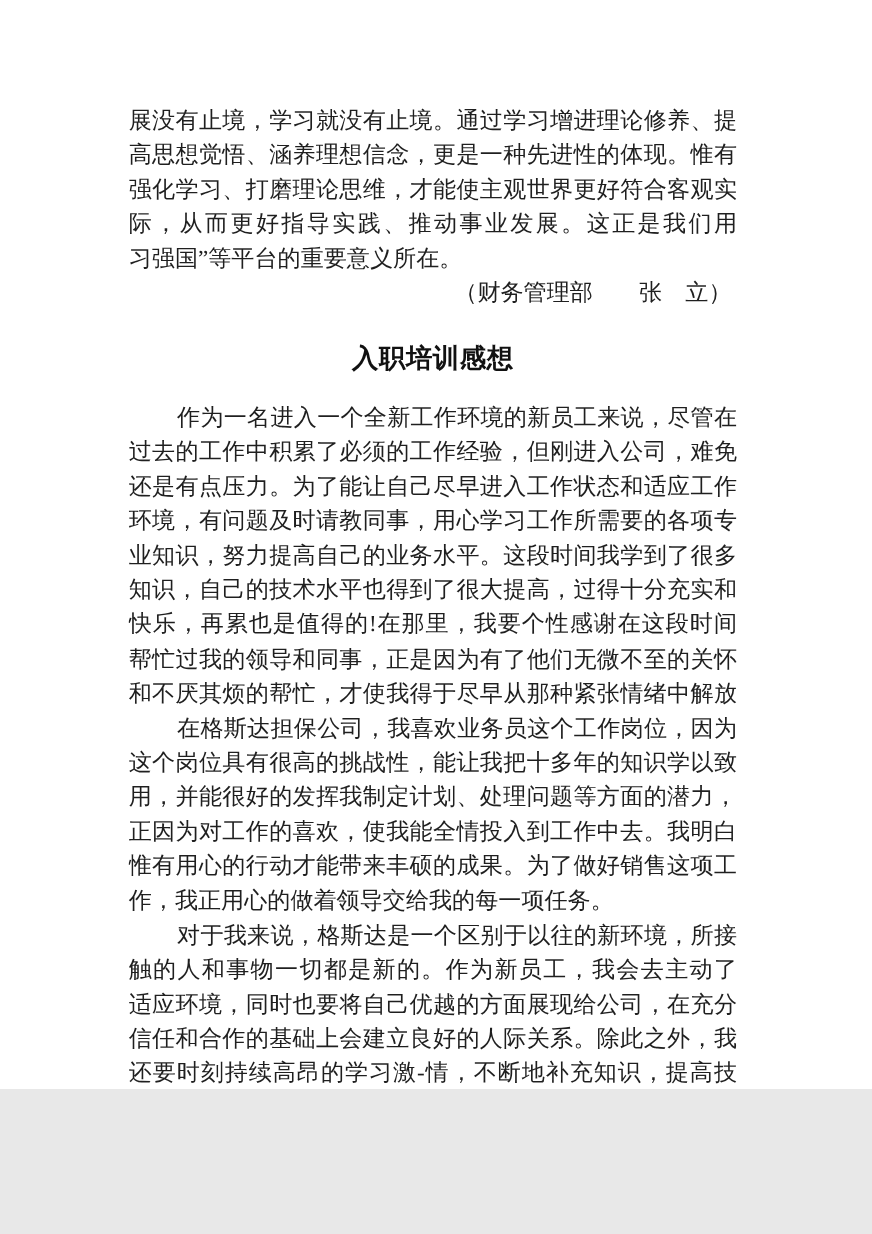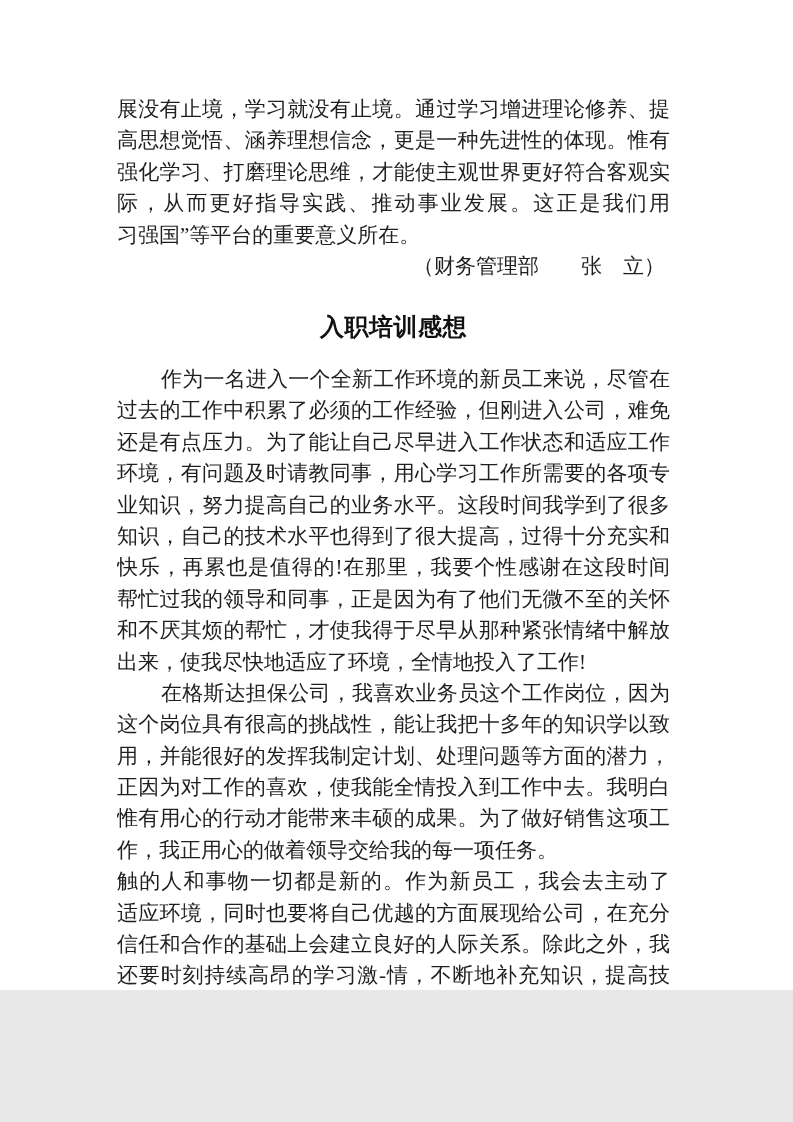--- a/index.html
+++ b/index.html
@@ -82,31 +82,31 @@
       <div class="paragraph">
         <div class="line just indent">作为一名进入一个全新工作环境的新员工来说，尽管在</div>
         <div class="line just">过去的工作中积累了必须的工作经验，但刚进入公司，难免</div>
         <div class="line just">还是有点压力。为了能让自己尽早进入工作状态和适应工作</div>
         <div class="line just">环境，有问题及时请教同事，用心学习工作所需要的各项专</div>
         <div class="line just">业知识，努力提高自己的业务水平。这段时间我学到了很多</div>
         <div class="line just">知识，自己的技术水平也得到了很大提高，过得十分充实和</div>
         <div class="line just">快乐，再累也是值得的!在那里，我要个性感谢在这段时间</div>
         <div class="line just">帮忙过我的领导和同事，正是因为有了他们无微不至的关怀</div>
         <div class="line just">和不厌其烦的帮忙，才使我得于尽早从那种紧张情绪中解放</div>
-        <div class="line">出来，使我尽快地适应了环境，全情地投入了工作!</div>
       </div>
       <div class="paragraph">
         <div class="line just indent">在格斯达担保公司，我喜欢业务员这个工作岗位，因为</div>
         <div class="line just">这个岗位具有很高的挑战性，能让我把十多年的知识学以致</div>
         <div class="line just">用，并能很好的发挥我制定计划、处理问题等方面的潜力，</div>
         <div class="line just">正因为对工作的喜欢，使我能全情投入到工作中去。我明白</div>
         <div class="line just">惟有用心的行动才能带来丰硕的成果。为了做好销售这项工</div>
         <div class="line">作，我正用心的做着领导交给我的每一项任务。</div>
       </div>
       <div class="paragraph">
+        <div class="line just indent">对于我来说，格斯达是一个区别于以往的新环境，所接</div>
         <div class="line just">触的人和事物一切都是新的。作为新员工，我会去主动了解、</div>
         <div class="line just">适应环境，同时也要将自己优越的方面展现给公司，在充分</div>
         <div class="line just">信任和合作的基础上会建立良好的人际关系。除此之外，我</div>
         <div class="line just">还要时刻持续高昂的学习激-情，不断地补充知识，提高技</div>
       </div>
     </section>
 
   <footer class="content-col page-footer">
     <span>11</span>
   </footer>

